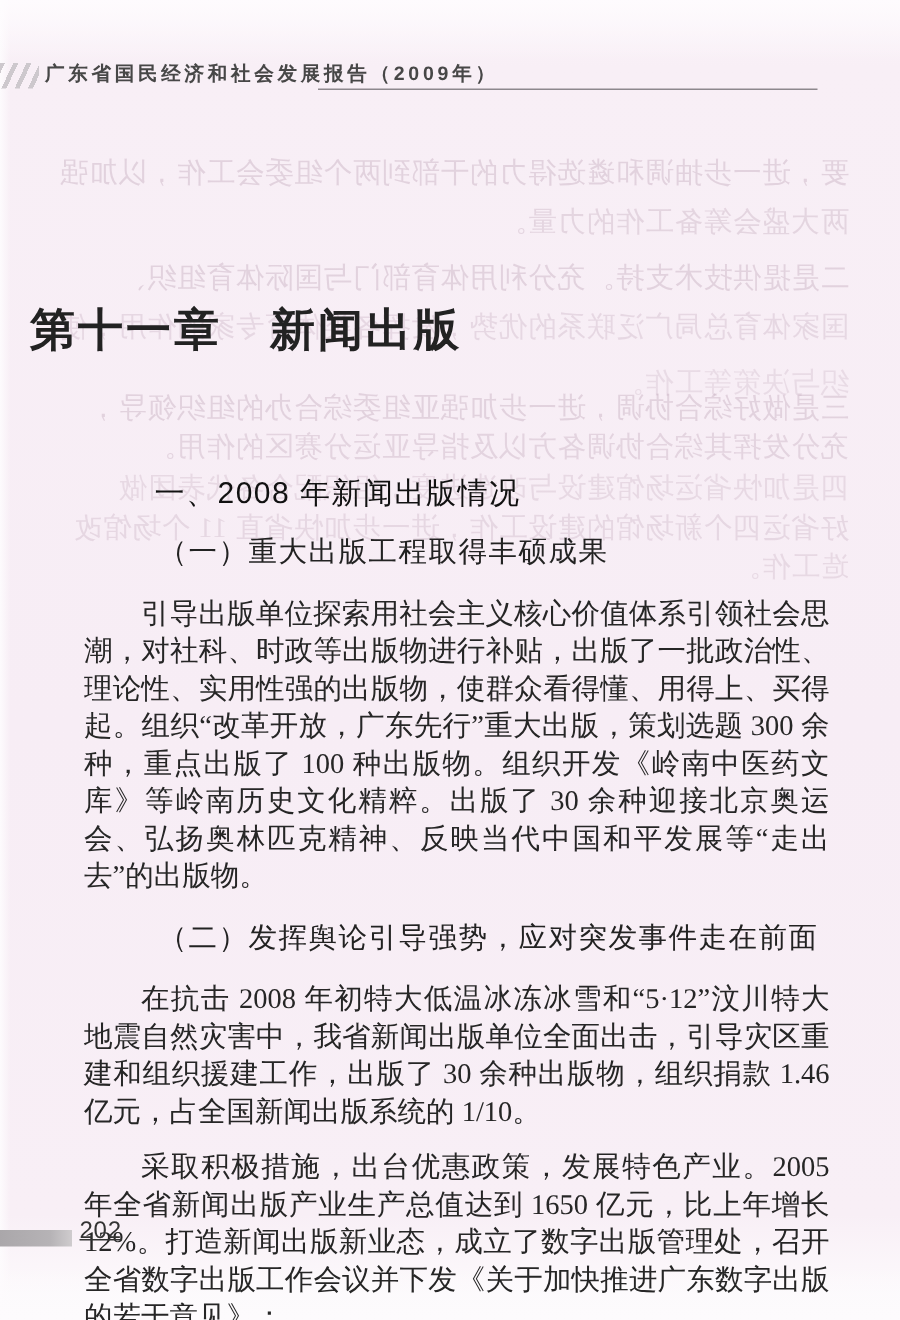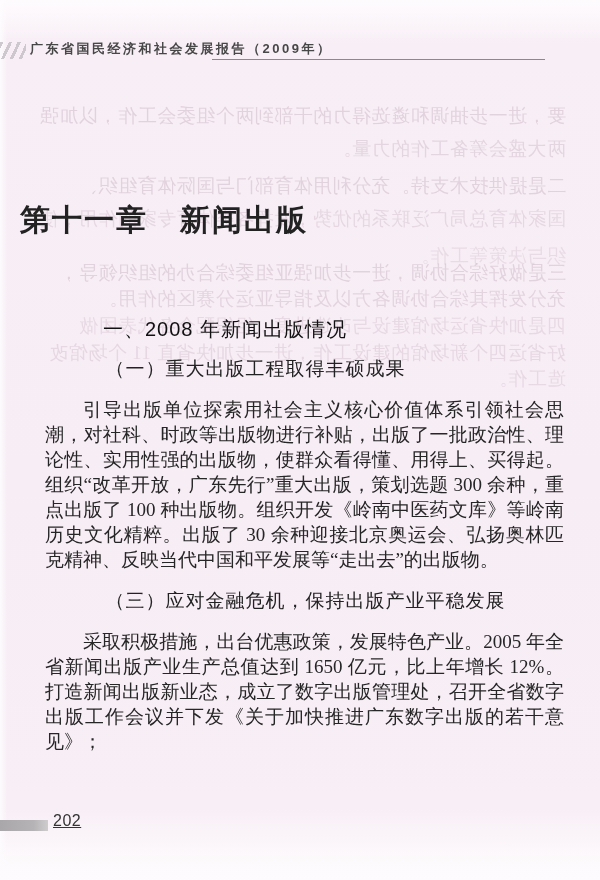--- a/index.html
+++ b/index.html
@@ -47,21 +47,21 @@
   }
 
   
   .content{position:absolute;left:44px;top:318px;width:521px;font-size:19px;line-height:25px;text-align:justify;}
   .sec-head{
     font-family:"Liberation Sans","DejaVu Sans",sans-serif;
     font-size:20px;font-weight:normal;color:#111;letter-spacing:1px;
     margin:0 0 15px 59px;line-height:22px;
   }
   .sub-head{margin:16px;text-indent:2.4em;line-height:25px;color:#222;letter-spacing:1px;}
-  .para{margin:1px;text-indent:2em;color:#262626;}
+  .para{margin:12px;text-indent:2em;color:#262626;}
 
   
   .footer-bar{position:absolute;left:0;top:820px;width:48px;height:11px;
     background:linear-gradient(90deg,#aaa7aa 0%,#b6b3b6 70%,#cfccce 100%);}
   .page-number{position:absolute;left:53px;top:812px;
     font-family:"Liberation Sans","DejaVu Sans",sans-serif;
     font-size:16px;color:#333;letter-spacing:.5px;text-decoration:underline;}
 </style>
 </head>
 <body>
@@ -90,20 +90,21 @@
     <div class="rh-title">广东省国民经济和社会发展报告（2009年）</div>
     <div class="rh-rule"></div>
   </div>
 
   <div class="chapter">第十一章　新闻出版</div>
 
   <div class="content">
     <h2 class="sec-head">一、2008 年新闻出版情况</h2>
     <p class="sub-head">（一）重大出版工程取得丰硕成果</p>
     <p class="para">引导出版单位探索用社会主义核心价值体系引领社会思潮，对社科、时政等出版物进行补贴，出版了一批政治性、理论性、实用性强的出版物，使群众看得懂、用得上、买得起。组织“改革开放，广东先行”重大出版，策划选题 300 余种，重点出版了 100 种出版物。组织开发《岭南中医药文库》等岭南历史文化精粹。出版了 30 余种迎接北京奥运会、弘扬奥林匹克精神、反映当代中国和平发展等“走出去”的出版物。</p>
-    <p class="sub-head">（三）应对金融危机，保持出版产业平稳发展</p>
+    <p class="sub-head">（二）发挥舆论引导强势，应对突发事件走在前面</p>
+    <p class="para">在抗击 2008 年初特大低温冰冻冰雪和“5·12”汶川特大地震自然灾害中，我省新闻出版单位全面出击，引导灾区重建和组织援建工作，出版了 30 余种出版物，组织捐款 1.46 亿元，占全国新闻出版系统的 1/10。</p>
     <p class="para">采取积极措施，出台优惠政策，发展特色产业。2005 年全省新闻出版产业生产总值达到 1650 亿元，比上年增长 12%。打造新闻出版新业态，成立了数字出版管理处，召开全省数字出版工作会议并下发《关于加快推进广东数字出版的若干意见》；</p>
   </div>
 
   <div class="footer-bar"></div>
   <div class="page-number">202</div>
 
 </div>
 
 </body></html>

